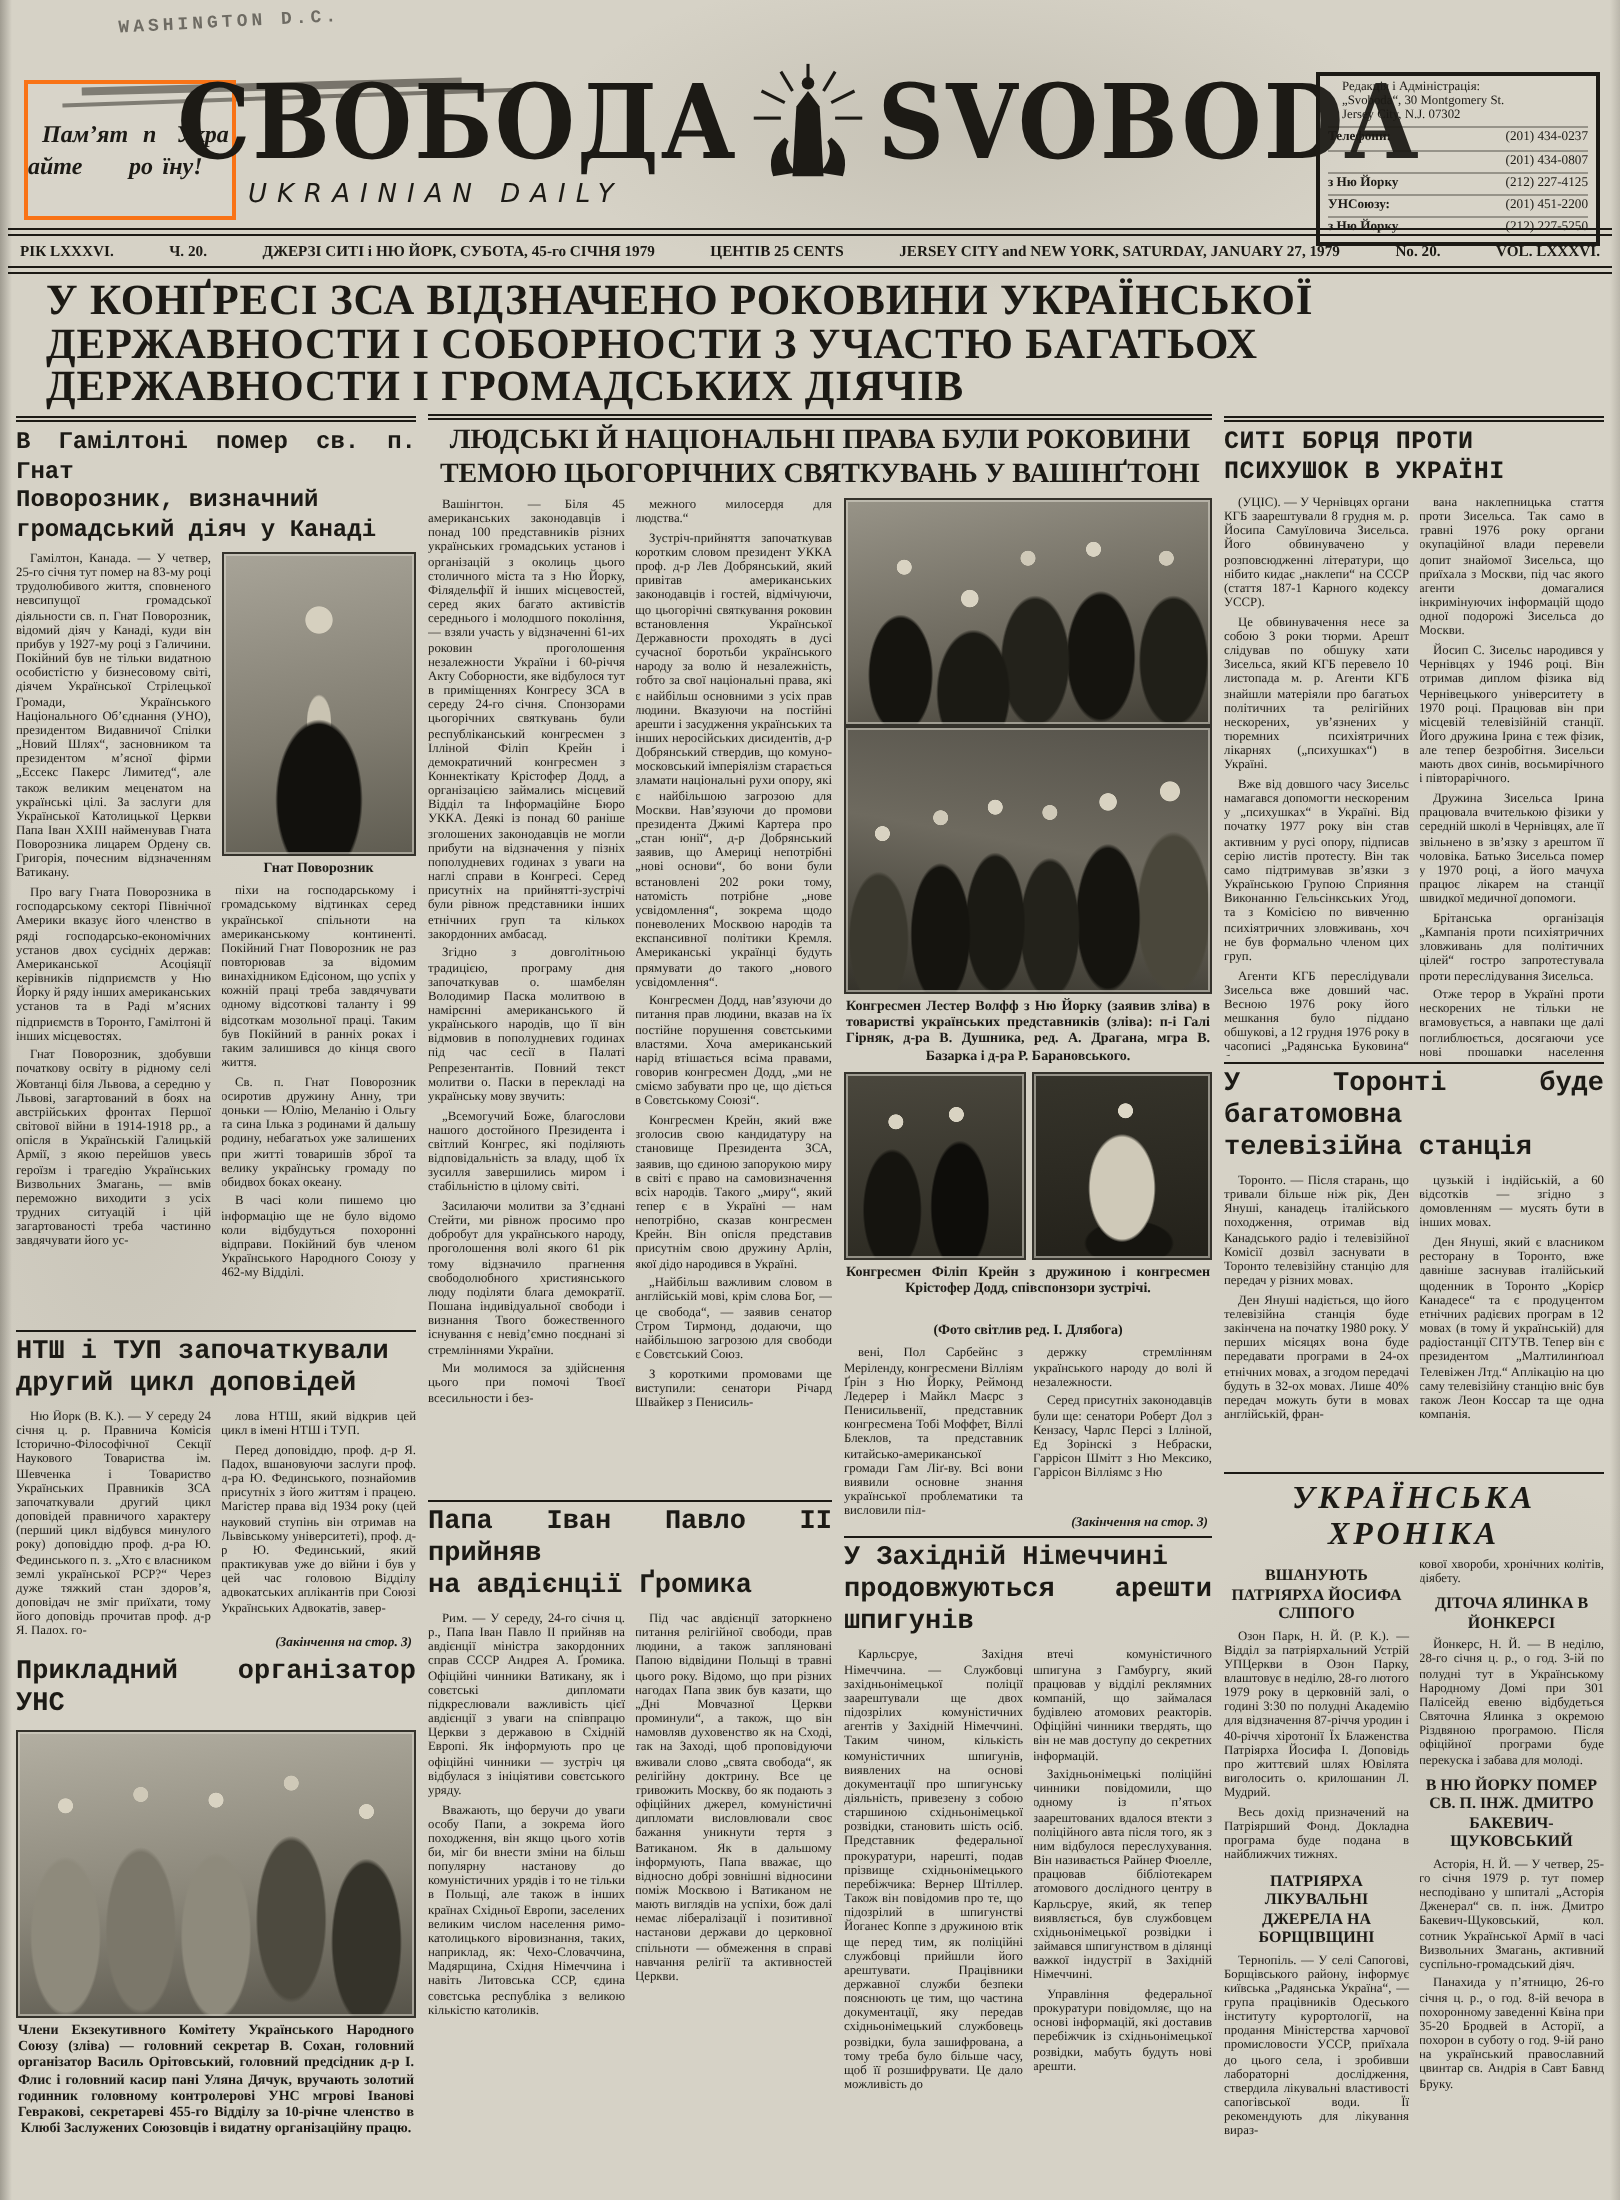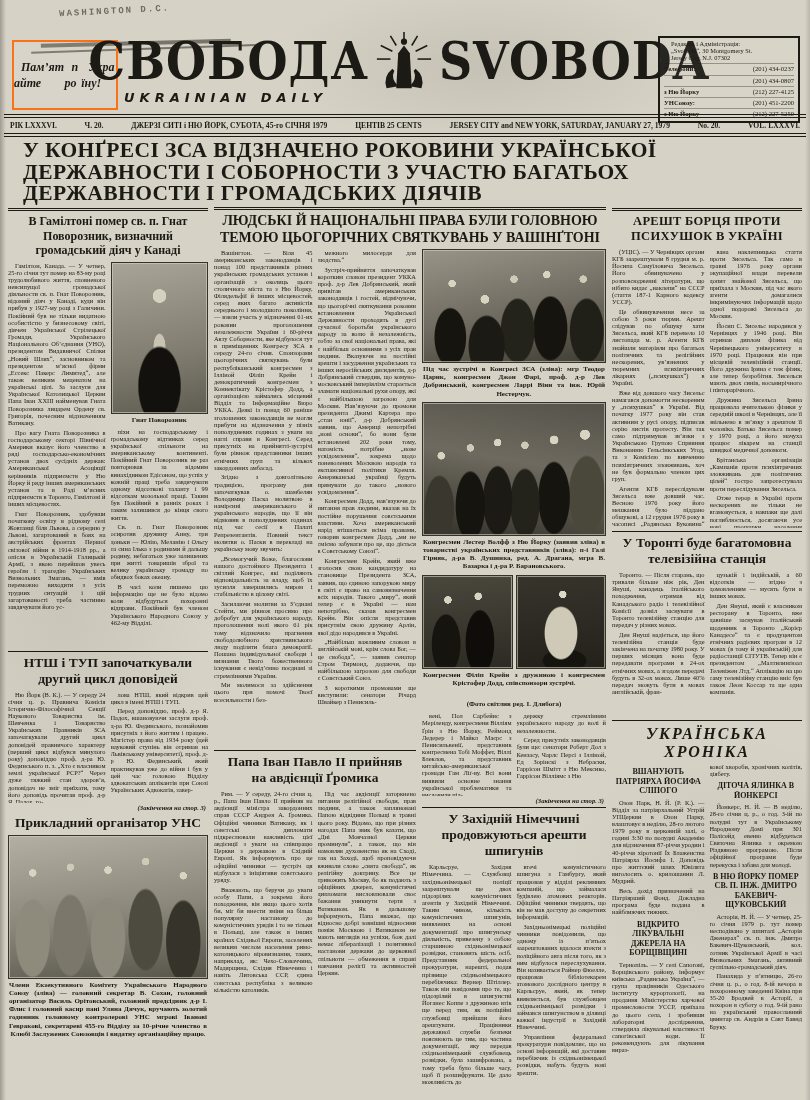--- a/index.html
+++ b/index.html
@@ -23,21 +23,21 @@
   .slogan-box{position:absolute;left:12px;top:40px;width:102px;height:66px;border:2px solid #f97316;
     display:flex;flex-direction:row;justify-content:center;align-items:center;background:rgba(255,255,255,.06);font-family:Liberation Serif, serif;}
   .slogan-box .para{margin:0;font-style:italic;font-weight:bold;font-size:12px;line-height:16px;}
   .mast-center{position:absolute;left:118px;top:30px;width:562px;}
   .mast-row{display:flex;align-items:center;justify-content:center;gap:4px;}
   .mast-title{font-family:"DejaVu Serif","Liberation Serif",serif;font-weight:bold;font-size:46px;line-height:48px;
     letter-spacing:1px;white-space:nowrap;transform:scaleY(1.12);}
   .emblem{width:62px;height:62px;flex:0 0 auto;}
   .mast-subrow{display:flex;justify-content:space-between;margin-top:-2px;padding:0 6px;}
   .mast-sub-cyr{font-weight:bold;font-size:15px;letter-spacing:3px;font-family:"DejaVu Sans","Liberation Sans",sans-serif;}
-  .mast-sub-lat{font-weight:bold;font-style:italic;font-size:13px;letter-spacing:5px;
+  .mast-sub-lat{font-weight:normal;font-style:italic;font-size:13px;letter-spacing:5px;
     font-family:"DejaVu Sans","Liberation Sans",sans-serif;}
   .info-box{position:absolute;right:10px;top:36px;width:130px;border:2px solid #1c1a15;padding:2px 4px 3px;
     font-size:6.6px;line-height:8.2px;background:rgba(255,255,255,.05);}
   .info-box .hdr{text-align:center;margin:0 0 2px;}
   .info-box .hdr .para{margin:0;}
   .info-row{display:flex;justify-content:space-between;border-top:1px solid rgba(28,26,21,.35);padding-top:1px;margin-top:1px;}
   .info-row .lab{font-weight:bold;}
   
   .dateline{position:absolute;left:4px;right:4px;top:114px;border-top:4px double #1c1a15;border-bottom:4px double #1c1a15;
     padding:3px 6px;display:flex;justify-content:space-between;align-items:center;font-weight:bold;font-size:7.6px;}
@@ -49,21 +49,21 @@
   .content{position:absolute;left:8px;right:8px;top:207px;bottom:4px;display:flex;gap:6px;overflow:hidden;}
   .colA{width:200px;flex:0 0 auto;}
   .colBC{width:392px;flex:0 0 auto;}
   .colD{flex:1;min-width:0;}
   .rule2{border-top:3px double #1c1a15;margin:1px 0 3px;}
   .rule1{border-top:1px solid #1c1a15;margin:3px 0;}
   .subcols{display:flex;gap:5px;overflow:hidden;}
   .subcol{flex:1;min-width:0;overflow:hidden;}
   .para{margin:0 0 2.5px;font-size:6.4px;line-height:7.15px;text-align:justify;text-indent:7px;word-break:break-word;}
   .h-art{text-align:center;font-weight:bold;margin:2px 0 4px;}
-  .h-art .para{font-size:13.5px;line-height:16px;text-align:center;text-indent:0;margin:0;}
+  .h-art .para{font-size:13.5px;line-height:16px;text-indent:0;margin:0;font-family:Liberation Mono, monospace;}
   .h-art.small .para{font-size:12px;line-height:14.5px;}
   .h-art.caps .para{font-size:12.5px;line-height:15px;letter-spacing:.3px;}
   .cont-note{font-style:italic;font-weight:bold;font-size:6.6px;text-align:right;margin:1px 2px 3px;}
   .photo{position:relative;border:1px solid #34322b;box-shadow:0 0 0 1px rgba(214,210,198,.6) inset;}
   .caption{font-weight:bold;font-size:7px;line-height:8.2px;text-align:center;margin:2px 1px 4px;}
   .caption.just{text-align:justify;text-align-last:center;}
   .mini-h{font-weight:bold;font-size:8px;line-height:9.5px;text-align:center;margin:4px 0 3px;}
   .chron-hdr{font-style:italic;font-weight:bold;font-size:16px;line-height:18px;text-align:center;
     letter-spacing:2px;margin:4px 0 2px;}
   
@@ -258,21 +258,21 @@
       <div class="cont-note">(Закінчення на стор. 3)</div>
       <div class="h-art" style="margin-top:4px;">
         <p class="para">Прикладний організатор УНС</p>
       </div>
       <div class="photo ph-uns"></div>
       <div class="caption just">Члени Екзекутивного Комітету Українського Народного Союзу (зліва) — головний секретар В. Сохан, головний організатор Василь Орітовський, головний предсідник д-р І. Флис і головний касир пані Уляна Дячук, вручають золотий годинник головному контролерові УНС мгрові Іванові Гевракові, секретареві 455-го Відділу за 10-річне членство в Клюбі Заслужених Союзовців і видатну організаційну працю.</div>
     </div>
 
     <div class="colBC">
       <div class="wash-head">
-          <p class="para">ЛЮДСЬКІ Й НАЦІОНАЛЬНІ ПРАВА БУЛИ ГОЛОВНОЮ</p>
+          <p class="para">ЛЮДСЬКІ Й НАЦІОНАЛЬНІ ПРАВА БУЛИ РОКОВИНИ</p>
           <p class="para">ТЕМОЮ ЦЬОГОРІЧНИХ СВЯТКУВАНЬ У ВАШІНҐТОНІ</p>
         </div>
       <div class="bc-row">
 
         <div class="bc-left">
           <div class="subcols fixedclip" style="height:498px;">
             <div class="subcol">
                 <p class="para">Вашінгтон. — Біля 45 американських законодавців і понад 100 представників різних українських громадських установ і організацій з околиць цього столичного міста та з Ню Йорку, Філядельфії й інших місцевостей, серед яких багато активістів середнього і молодшого покоління, — взяли участь у відзначенні 61-их роковин проголошення незалежности України і 60-річчя Акту Соборности, яке відбулося тут в приміщеннях Конгресу ЗСА в середу 24-го січня. Спонзорами цьогорічних святкувань були республіканський конгресмен з Ілліной Філіп Крейн і демократичний конгресмен з Коннектікату Крістофер Додд, а організацією займались місцевий Відділ та Інформаційне Бюро УККА. Деякі із понад 60 раніше зголошених законодавців не могли прибути на відзначення у пізніх пополудневих годинах з уваги на наглі справи в Конгресі. Серед присутніх на прийнятті-зустрічі були рівнож представники інших етнічних груп та кількох закордонних амбасад.</p>
                 <p class="para">Згідно з довголітньою традицією, програму дня започаткував о. шамбелян Володимир Паска молитвою в намірєнні американського й українського народів, що її він відмовив в пополудневих годинах під час сесії в Палаті Репрезентантів. Повний текст молитви о. Паски в перекладі на українську мову звучить:</p>
                 <p class="para">„Всемогучий Боже, благослови нашого достойного Президента і світлий Конгрес, які поділяють відповідальність за владу, щоб їх зусилля завершились миром і стабільністю в цілому світі.</p>
@@ -299,21 +299,20 @@
                 <p class="para">Вважають, що беручи до уваги особу Папи, а зокрема його походження, він якщо цього хотів би, міг би внести зміни на більш популярну настанову до комуністичних урядів і то не тільки в Польщі, але також в інших країнах Східньої Европи, заселених великим числом населення римо-католицького віровизнання, таких, наприклад, як: Чехо-Словаччина, Мадярщина, Східня Німеччина і навіть Литовська ССР, єдина совєтська республіка з великою кількістю католиків.</p>
               </div>
             <div class="subcol">
                 <p class="para">Під час авдієнції заторкнено питання релігійної свободи, прав людини, а також запляновані Папою відвідини Польщі в травні цього року. Відомо, що при різних нагодах Папа звик був казати, що „Дні Мовчазної Церкви проминули“, а також, що він намовляв духовенство як на Сході, так на Заході, щоб проповідуючи вживали слово „свята свобода“, як релігійну доктрину. Все це тривожить Москву, бо як подають з офіційних джерел, комуністичні дипломати висловлювали своє бажання уникнути тертя з Ватиканом. Як в дальшому інформують, Папа вважає, що відносно добрі зовнішні відносини поміж Москвою і Ватиканом не мають виглядів на успіхи, бож далі немає лібералізації і позитивної настанови держави до церковної спільноти — обмеження в справі навчання релігії та активностей Церкви.</p>
               </div>
           </div>
         </div>
 
         <div class="bc-right">
           <div class="photo ph-group1"></div>
-          <div class="caption just">Під час зустрічі в Конгресі ЗСА (зліва): мгр Теодор Царик, конгресмен Джон Фарі, проф. д-р Лев Добрянський, конгресмен Ларрі Вінн та інж. Юрій Нестерчук.</div>
           <div class="photo ph-group2"></div>
           <div class="caption just">Конгресмен Лестер Волфф з Ню Йорку (заявив зліва) в товаристві українських представників (зліва): п-і Галі Гірняк, д-ра В. Душника, ред. А. Драгана, мгра В. Базарка і д-ра Р. Барановського.</div>
           <div class="ph-pair">
             <div class="photo ph-couple"></div>
             <div class="photo ph-speaker"></div>
           </div>
           <div class="caption just" style="margin-bottom:1px;">Конгресмен Філіп Крейн з дружиною і конгресмен Крістофер Додд, співспонзори зустрічі.</div>
           <div class="caption" style="margin-top:13px;">(Фото світлив ред. І. Длябога)</div>
           <div class="subcols fixedclip" style="height:84px;">
             <div class="subcol">
@@ -340,21 +339,21 @@
                 <p class="para">Управління федеральної прокуратури повідомляє, що на основі інформацій, які доставив перебіжчик із східньонімецької розвідки, мабуть будуть нові арешти.</p>
               </div>
           </div>
         </div>
       </div>
     </div>
 
     <div class="colD">
       <div class="rule2"></div>
       <div class="h-art caps">
-          <p class="para">АРЕШТ БОРЦЯ ПРОТИ</p>
+          <p class="para">СИТІ БОРЦЯ ПРОТИ</p>
           <p class="para">ПСИХУШОК В УКРАЇНІ</p>
         </div>
       <div class="subcols fixedclip" style="height:280px;">
         <div class="subcol">
             <p class="para">(УЦІС). — У Чернівцях органи КГБ заарештували 8 грудня м. р. Йосипа Самуїловича Зисельса. Його обвинувачено у розповсюдженні літератури, що нібито кидає „наклепи“ на СССР (стаття 187-1 Карного кодексу УССР).</p>
             <p class="para">Це обвинувачення несе за собою 3 роки тюрми. Арешт слідував по обшуку хати Зисельса, який КГБ перевело 10 листопада м. р. Агенти КГБ знайшли матеріяли про багатьох політичних та релігійних нескорених, ув’язнених у тюремних психіятричних лікарнях („психушках“) в Україні.</p>
             <p class="para">Вже від довшого часу Зисельс намагався допомогти нескореним у „психушках“ в Україні. Від початку 1977 року він став активним у русі опору, підписав серію листів протесту. Він так само підтримував зв’язки з Українською Групою Сприяння Виконанню Гельсінкських Угод, та з Комісією по вивченню психіятричних зловживань, хоч не був формально членом цих груп.</p>
             <p class="para">Агенти КГБ переслідували Зисельса вже довший час. Весною 1976 року його мешкання було піддано обшукові, а 12 грудня 1976 року в часописі „Радянська Буковина“ була надруко-</p>
           </div>
         <div class="subcol">
@@ -382,21 +381,21 @@
       </div>
       <div class="rule1"></div>
       <div class="chron-hdr">УКРАЇНСЬКА ХРОНІКА</div>
       <div class="subcols fixedclip" style="height:300px;">
         <div class="subcol">
           <div class="mini-h">ВШАНУЮТЬ ПАТРІЯРХА ЙОСИФА СЛІПОГО</div>
           <div>
               <p class="para">Озон Парк, Н. Й. (Р. К.). — Відділ за патріярхальний Устрій УПЦеркви в Озон Парку, влаштовує в неділю, 28-го лютого 1979 року в церковній залі, о годині 3:30 по полудні Академію для відзначення 87-річчя уродин і 40-річчя хіротонії Їх Блаженства Патріярха Йосифа І. Доповідь про життєвий шлях Ювілята виголосить о. крилошанин Л. Мудрий.</p>
               <p class="para">Весь дохід призначений на Патріярший Фонд. Докладна програма буде подана в найближчих тижнях.</p>
             </div>
-          <div class="mini-h">ВІДКРИТО ЛІКУВАЛЬНІ ДЖЕРЕЛА НА БОРЩІВЩИНІ</div>
+          <div class="mini-h">ПАТРІЯРХА ЛІКУВАЛЬНІ ДЖЕРЕЛА НА БОРЩІВЩИНІ</div>
           <div>
               <p class="para">Тернопіль. — У селі Сапогові, Борщівського району, інформує київська „Радянська Україна“, — група працівників Одеського інституту курортології, на продання Міністерства харчової промисловости УССР, приїхала до цього села, і зробивши лабораторні дослідження, ствердила лікувальні властивості сапогівської води. Її рекомендують для лікування вираз-</p>
             </div>
         </div>
         <div class="subcol">
           <p class="para" style="text-indent:0;">кової хвороби, хронічних колітів, діябету.</p>
           <div class="mini-h">ДІТОЧА ЯЛИНКА В ЙОНКЕРСІ</div>
           <div>
               <p class="para">Йонкерс, Н. Й. — В неділю, 28-го січня ц. р., о год. 3-ій по полудні тут в Українському Народному Домі при 301 Палісейд евеню відбудеться Святочна Ялинка з окремою Різдвяною програмою. Після офіційної програми буде перекуска і забава для молоді.</p>
             </div>

